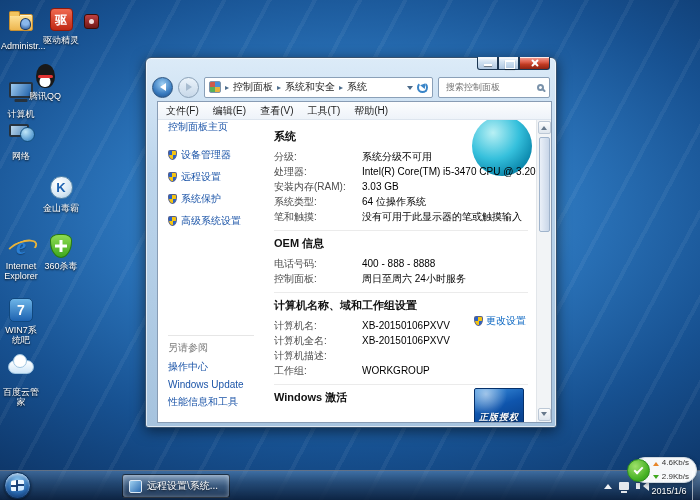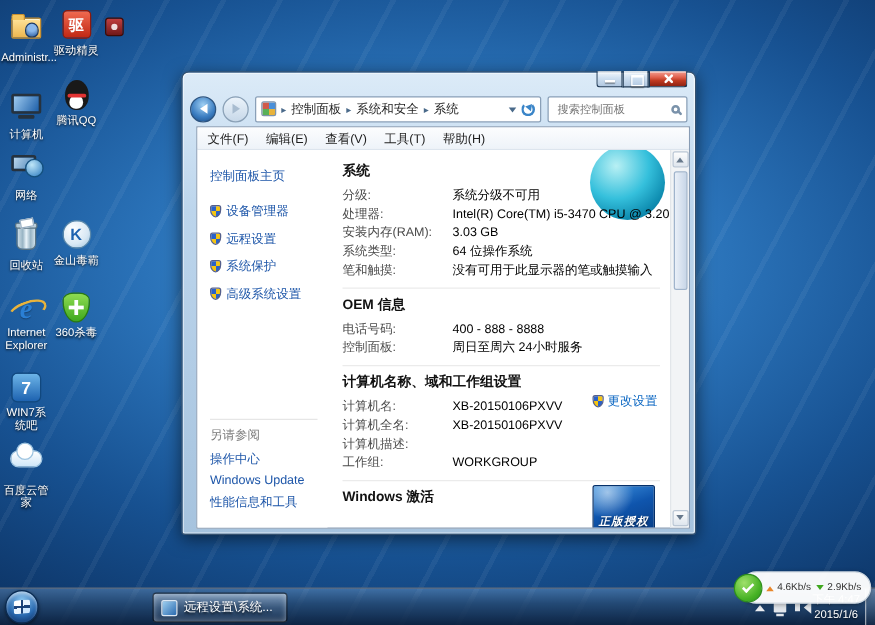--- a/index.html
+++ b/index.html
@@ -94,21 +94,21 @@
   .refresh{position:relative;width:11px;height:11px;flex:none;border:2px solid #3a85c8;border-radius:50%;border-top-color:transparent;}
   .refresh::after{content:"";position:absolute;top:-4px;right:-2px;border:3px solid transparent;border-bottom:5px solid #3a85c8;transform:rotate(40deg);}
   .search{width:112px;flex:none;height:21px;background:#fff;border:1px solid #8aa0b8;border-radius:2px;display:flex;align-items:center;padding:0 5px;gap:6px;}
   .search input{border:0;outline:0;flex:1;min-width:0;font-size:9px;color:#666;background:transparent;font-family:inherit;}
   .mag{position:relative;width:7px;height:7px;flex:none;border:2px solid #7a92aa;border-radius:50%;}
   .mag::after{content:"";position:absolute;width:5px;height:2px;background:#7a92aa;transform:rotate(45deg);right:-4px;bottom:-2px;border-radius:1px;}
   .win-inner{flex:1;min-height:0;display:flex;flex-direction:column;background:#fff;border:1px solid #889cb4;margin-left:7px;}
   .menubar{height:18px;flex:none;display:flex;align-items:center;gap:14px;padding:0 8px;font-size:10px;color:#1e1e1e;
     background:linear-gradient(#fcfdfe,#eef3f9);border-bottom:1px solid #dde5ee;}
   .body{flex:1;min-height:0;display:flex;}
-  .sidebar{width:104px;flex:none;position:relative;padding:14px 4px 8px 10px;background:#fff;}
+  .sidebar{width:104px;flex:none;position:relative;padding:0 4px 8px 10px;background:#fff;}
   .side-home{font-size:10px;color:#1c55a8;margin-bottom:14px;cursor:pointer;}
   .side-task{display:flex;align-items:center;gap:4px;font-size:10px;color:#1c55a8;margin-bottom:8px;cursor:pointer;}
   .shld{width:9px;height:10px;flex:none;border:1px solid #55608c;border-radius:2px 2px 50% 50%/2px 2px 65% 65%;
     background:conic-gradient(#f5c512 0 25%, #2a62c8 0 50%, #f5c512 0 75%, #2a62c8 0);}
   .see-also{position:absolute;left:10px;bottom:8px;width:86px;border-top:1px solid #e6e6e6;padding-top:5px;}
   .see-head{font-size:10px;color:#7a7a7a;margin-bottom:5px;}
   .see-item{font-size:10px;color:#1c55a8;margin-bottom:5px;cursor:pointer;}
   .main{flex:1;min-width:0;position:relative;padding:4px 8px 0 12px;font-size:10px;overflow:hidden;}
   .watermark{position:absolute;right:4px;top:-4px;width:60px;height:60px;border-radius:50%;z-index:0;
     background:radial-gradient(circle at 35% 28%,#b8f0f4,#35c0dc 45%,#0e8cb0 74%,#07688c);}
@@ -165,54 +165,48 @@
   .show-desktop{position:absolute;right:0;top:0;bottom:0;width:8px;cursor:pointer;
     border-left:1px solid rgba(255,255,255,.55);background:linear-gradient(rgba(255,255,255,.2),rgba(255,255,255,.04));}
   
   .speed-widget{position:absolute;right:3px;bottom:17px;z-index:6;display:flex;align-items:center;cursor:pointer;
     background:rgba(255,255,255,.96);border:1px solid #cfd8e0;border-radius:13px;padding:2px 7px 2px 20px;height:26px;
     box-shadow:0 1px 4px rgba(0,0,0,.35);}
   .sw-circle{position:absolute;left:-6px;top:1px;width:23px;height:23px;border-radius:50%;
     border:1px solid #2e8f1d;background:radial-gradient(circle at 35% 30%,#9fe06a,#46b224 65%,#2e8f1d);
     display:flex;align-items:center;justify-content:center;}
   .sw-check{width:9px;height:5px;border-left:2px solid #fff;border-bottom:2px solid #fff;transform:rotate(-45deg);margin-top:-2px;}
-  .sw-lines{display:flex;justify-content:center;gap:4px;}
+  .sw-lines{display:flex;flex-direction:column;justify-content:center;gap:4px;}
   .sw-row{display:flex;align-items:center;gap:3px;font-size:8px;color:#333;line-height:10px;}
   .sw-up{width:0;height:0;border:3px solid transparent;border-bottom:4px solid #e8862a;margin-top:-2px;}
   .sw-dn{width:0;height:0;border:3px solid transparent;border-top:4px solid #3fa81e;margin-bottom:-2px;}
 </style>
 </head>
 <body>
 
 <div class="screen">
 
   <div class="dicon" style="left:1px;top:8px">
     <div class="ig">
         <div class="i-folder"></div>
       </div>
     <div class="dlabel">Administr...</div>
   </div>
-  <div class="dicon" style="left:1px;top:72px">
+  <div class="dicon" style="left:1px;top:79px">
     <div class="ig">
         <div class="i-comp"></div>
       </div>
     <div class="dlabel">计算机</div>
   </div>
   <div class="dicon" style="left:1px;top:120px">
     <div class="ig">
         <div class="i-net"></div>
       </div>
     <div class="dlabel">网络</div>
   </div>
-  <div class="dicon" style="left:1px;top:176px">
-    <div class="ig">
-        <div class="i-bin"></div>
-      </div>
-    <div class="dlabel">回收站</div>
-  </div>
   <div class="dicon" style="left:1px;top:234px">
     <div class="ig">
         <div class="i-ie"><span class="glyph">e</span></div>
       </div>
     <div class="dlabel">Internet Explorer</div>
   </div>
   <div class="dicon" style="left:1px;top:298px">
     <div class="ig">
         <div class="i-win7">7</div>
       </div>
@@ -224,21 +218,21 @@
       </div>
     <div class="dlabel">百度云管家</div>
   </div>
 
   <div class="dicon" style="left:41px;top:8px">
     <div class="ig">
         <div class="i-qd">驱</div>
       </div>
     <div class="dlabel">驱动精灵</div>
   </div>
-  <div class="dicon" style="left:41px;top:64px">
+  <div class="dicon" style="left:25px;top:64px">
     <div class="ig">
         <div class="i-qq"></div>
       </div>
     <div class="dlabel">腾讯QQ</div>
   </div>
   <div class="dicon" style="left:41px;top:176px">
     <div class="ig">
         <div class="i-ks">K</div>
       </div>
     <div class="dlabel">金山毒霸</div>

